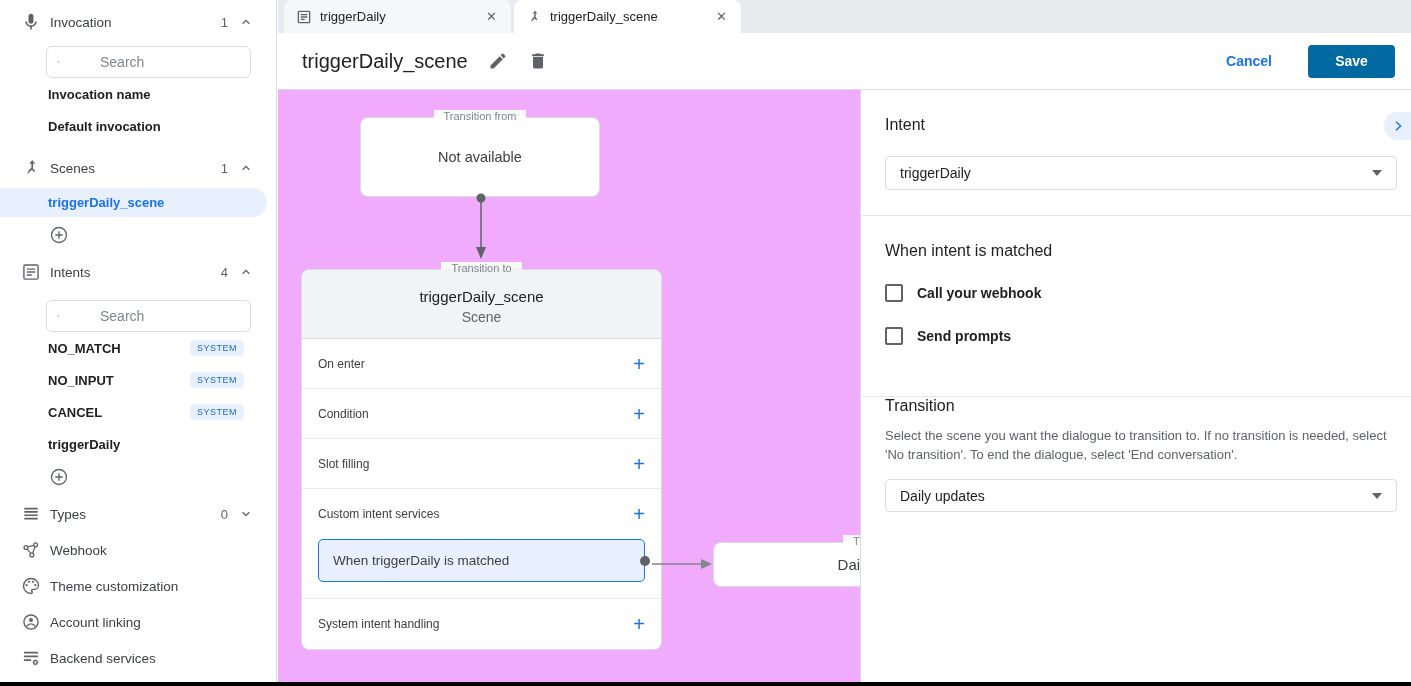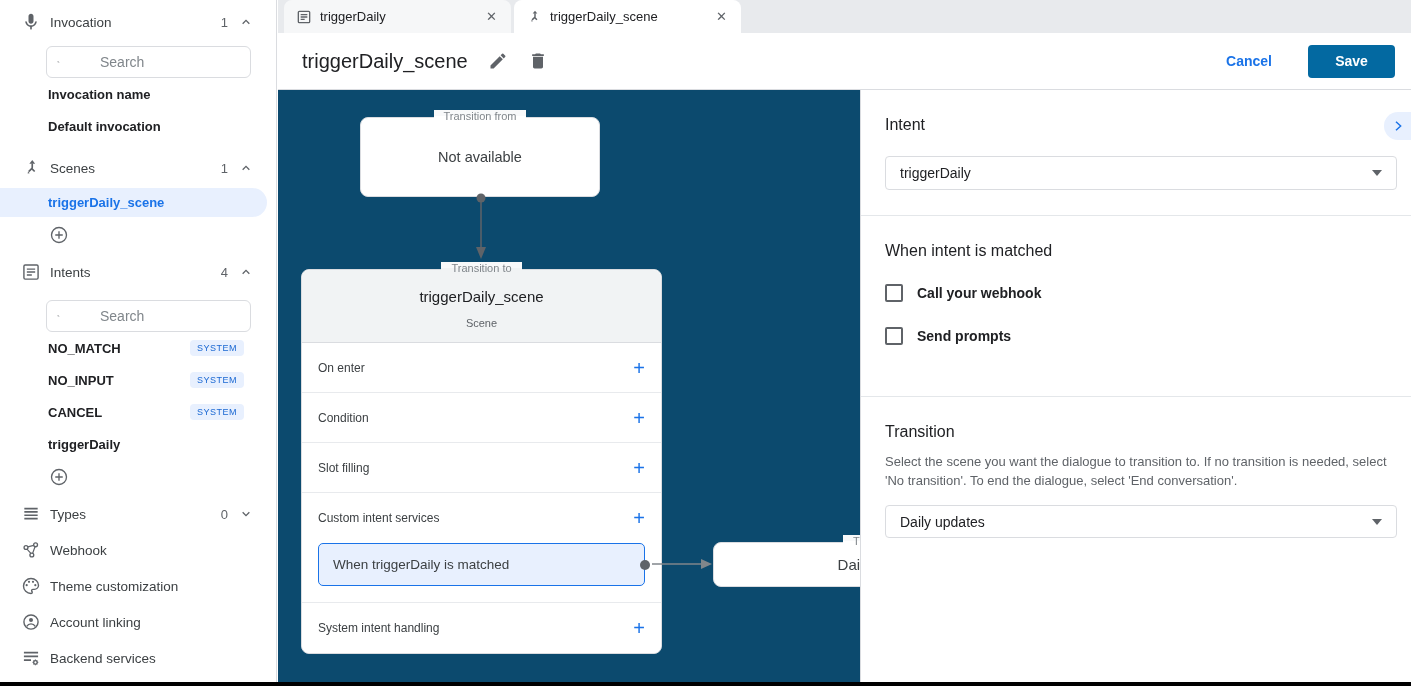--- a/index.html
+++ b/index.html
@@ -37,30 +37,30 @@
 
   .pagehead { height:57px; background:#fff; border-bottom:1px solid #dadce0; display:flex; align-items:center; padding:0 16px 0 24px; flex:0 0 57px; }
   .pagehead .title { font-size:20px; color:#202124; }
   .pagehead .hic { width:20px; height:20px; margin-left:20px; cursor:pointer; }
   .cancel { margin-left:auto; color:#1a73e8; font-size:14px; font-weight:bold; padding:8px 12px; cursor:pointer; }
   .save { margin-left:24px; background:#0369a1; color:#fff; font-size:14px; font-weight:bold; border:none; border-radius:4px; width:87px; height:33px; cursor:pointer; font-family:"Liberation Sans",sans-serif; }
 
   .content { flex:1; display:flex; min-height:0; }
 
   
-  .canvas { width:582px; flex:0 0 582px; background:#0c4a6e; position:relative; overflow:hidden; }
+  .canvas { width:582px; flex:0 0 582px; background:#f0abfc; position:relative; overflow:hidden; }
   .dbox { position:absolute; background:#fff; border:1px solid #dadce0; border-radius:8px; }
   .dlegend { position:absolute; top:-8px; left:0; right:0; text-align:center; font-size:11px; color:#80868b; pointer-events:none; }
   .dlegend span { padding:0 10px; background:linear-gradient(to bottom,#f8f9fa 50%,#ffffff 50%); }
   .dlegend.on-gray span { background:linear-gradient(to bottom,#f8f9fa 50%,#f1f3f4 50%); }
   .from-box { left:82px; top:27px; width:240px; height:80px; display:flex; align-items:center; justify-content:center; font-size:14.5px; color:#3c4043; }
   .scene-card { left:23px; top:179px; width:361px; padding:0; }
   .card-head { background:#f1f3f4; border-radius:8px 8px 0 0; border-bottom:1px solid #dadce0; text-align:center; padding:18px 10px 13px; }
   .card-title { font-size:15px; color:#202124; }
-  .card-sub { font-size:11px; color:#5f6368; margin-top:12px; }
+  .card-sub { font-size:14px; color:#5f6368; margin-top:4px; }
   .crow { height:50px; display:flex; align-items:center; justify-content:space-between; padding:0 16px; border-bottom:1px solid #e8eaed; background:#fff; }
   .crow:last-child { border-bottom:none; border-radius:0 0 8px 8px; }
   .crow .c-lbl { font-size:12px; color:#3c4043; }
   .crow .c-plus { color:#1a73e8; font-size:20px; line-height:20px; cursor:pointer; }
   .custom-wrap { border-bottom:1px solid #e8eaed; background:#fff; }
   .custom-wrap .crow { border-bottom:none; }
   .sub-item { position:relative; margin:0 16px 16px; height:43px; background:#e8f0fe; border:1.5px solid #1a73e8; border-radius:5px; display:flex; align-items:center; padding:0 14px; font-size:13.5px; color:#3c4043; cursor:pointer; }
   .sub-dot { position:absolute; right:-6px; top:50%; transform:translateY(-50%); width:10px; height:10px; border-radius:50%; background:#5f6368; }
   .arrow-svg { position:absolute; pointer-events:none; }
   .target-box { left:435px; top:452px; width:340px; height:45px; display:flex; align-items:center; justify-content:center; font-size:15px; color:#3c4043; }
@@ -72,21 +72,21 @@
   .h-intent { margin-top:26px; }
   .selectbox { margin:22px 14px 0 0; height:34px; border:1px solid #dadce0; border-radius:4px; display:flex; align-items:center; padding:0 14px; font-size:14px; color:#202124; cursor:pointer; background:#fff; }
   .caret { margin-left:auto; width:0; height:0; border-left:5px solid transparent; border-right:5px solid transparent; border-top:6px solid #5f6368; }
   .pdivider { border-top:1px solid #e4e7ea; margin-left:-24px; }
   .div1 { margin-top:25px; } .div2 { margin-top:51px; }
   .h-matched { margin-top:26px; }
   .cbrow { display:flex; align-items:center; margin-top:24px; cursor:pointer; }
   .cbrow + .cbrow { margin-top:25px; }
   .cbox { width:18px; height:18px; border:2px solid #5f6368; border-radius:2px; background:#fff; flex:0 0 18px; }
   .cbrow .cb-lbl { margin-left:14px; font-size:14px; font-weight:bold; color:#202124; }
-  .h-transition { margin-top:26px; }
+  .h-transition { }
   .p-desc { margin-top:11px; font-size:13px; line-height:19px; color:#5f6368; max-width:520px; }
   .sel2 { margin-top:15px; height:33px; }
 
   .footbar { position:absolute; left:0; right:0; bottom:0; height:4px; background:#000; }
 </style>
 </head>
 <body>
 
 <div class="app">
 

